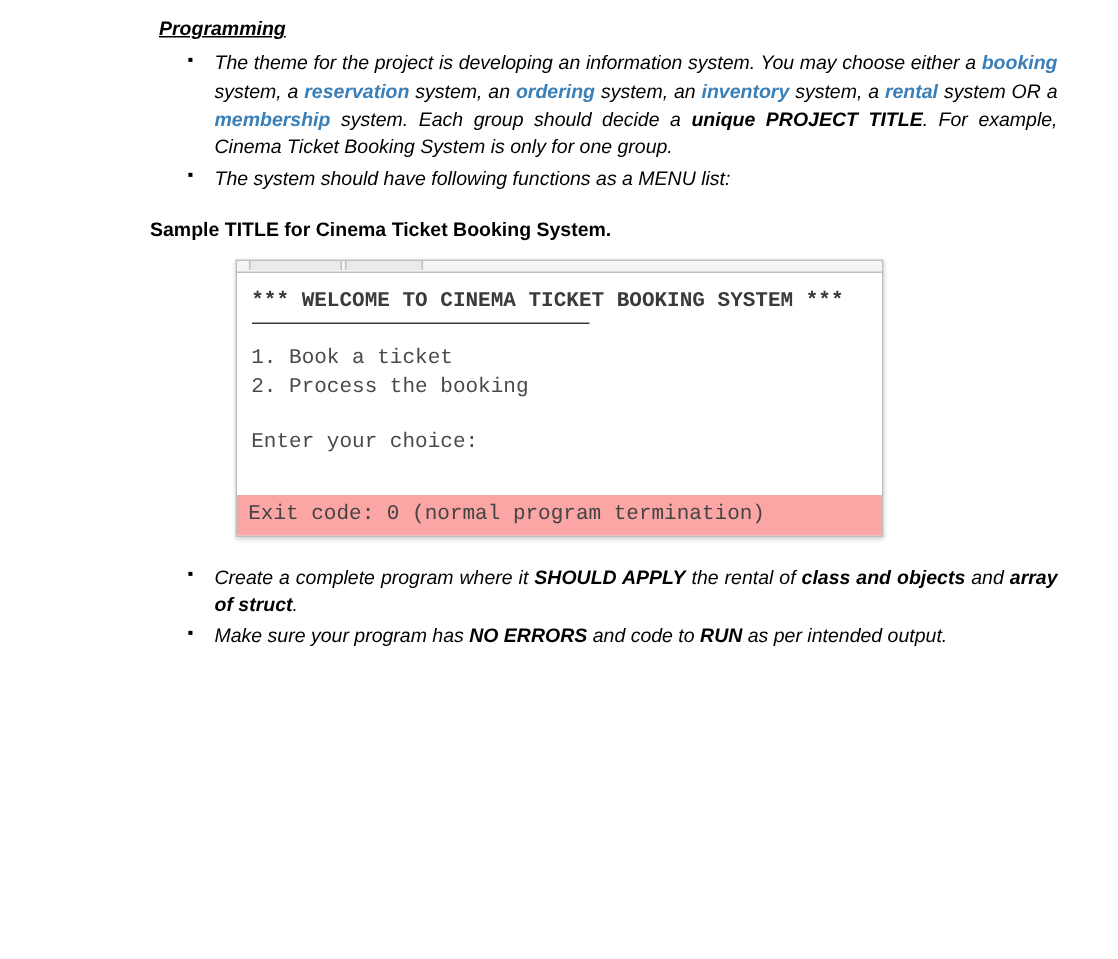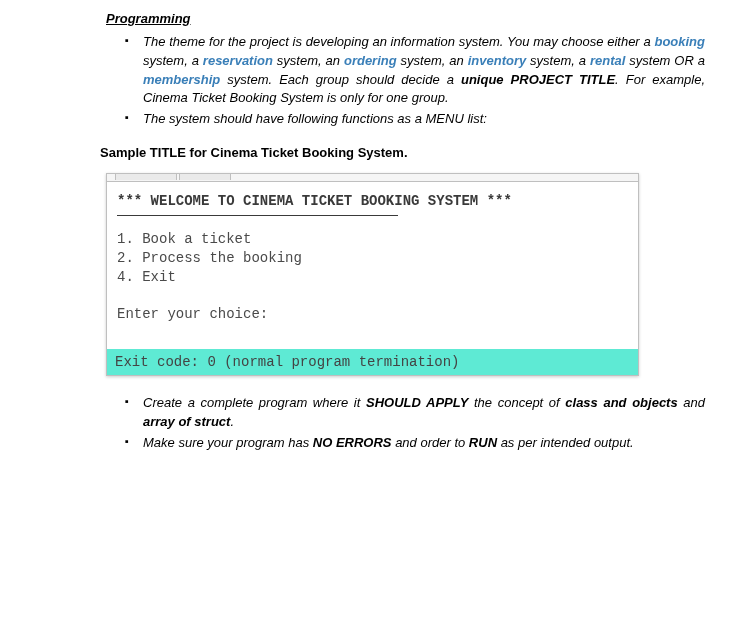--- a/index.html
+++ b/index.html
@@ -50,21 +50,21 @@
       color: #3a7fb8;
       font-weight: bold;
     }
     .bold { font-weight: bold; }
     .sample-heading {
       font-weight: bold;
       margin: 15px 0 10px 60px;
     }
     .console-box {
       margin: 10px auto 18px;
-      width: 533px;
+      width: 432px;
       border: 1px solid #bfbfbf;
       box-shadow: 0 1px 3px rgba(0,0,0,0.2);
       background: #fff;
     }
     .console-tabfrag {
       height: 8px;
       border-bottom: 1px solid #bfbfbf;
       background: #f5f5f5;
       position: relative;
     }
@@ -93,21 +93,21 @@
       color: #3a3a3a;
       margin-bottom: 4px;
     }
     .console-hr {
       border: none;
       border-top: 1px solid #3a3a3a;
       width: 55%;
       margin: 0 0 14px 0;
     }
     .console-status {
-      background: #5eead4;
+      background: #fca5a5;
       color: #444;
       font-family: Consolas, "Courier New", monospace;
       font-size: 14px;
       padding: 3px 8px;
     }
   </style>
 </head>
 <body>
 
 <div class="section-title">Programming</div>
@@ -123,28 +123,27 @@
 
 <div class="sample-heading">Sample TITLE for Cinema Ticket Booking System.</div>
 
 <div class="console-box">
   <div class="console-tabfrag"></div>
   <div class="console-body">
     <div class="console-title">*** WELCOME TO CINEMA TICKET BOOKING SYSTEM ***</div>
     <hr class="console-hr">
     <div>1. Book a ticket</div>
     <div>2. Process the booking</div>
-    <div>4. Exit</div>
     <br>
     <div>Enter your choice:</div>
     <br>
   </div>
   <div class="console-status">Exit code: 0 (normal program termination)</div>
 </div>
 
 <ul class="bullet-list">
   <li>
-    <span>Create a complete program where it </span><span class="bold">SHOULD APPLY</span><span> the concept of </span><span class="bold">class and objects</span><span> and </span><span class="bold">array of struct</span><span>.</span>
+    <span>Create a complete program where it </span><span class="bold">SHOULD APPLY</span><span> the rental of </span><span class="bold">class and objects</span><span> and </span><span class="bold">array of struct</span><span>.</span>
   </li>
   <li>
-    <span>Make sure your program has </span><span class="bold">NO ERRORS</span><span> and order to </span><span class="bold">RUN</span><span> as per intended output.</span>
+    <span>Make sure your program has </span><span class="bold">NO ERRORS</span><span> and code to </span><span class="bold">RUN</span><span> as per intended output.</span>
   </li>
 </ul>
 
 </body></html>

